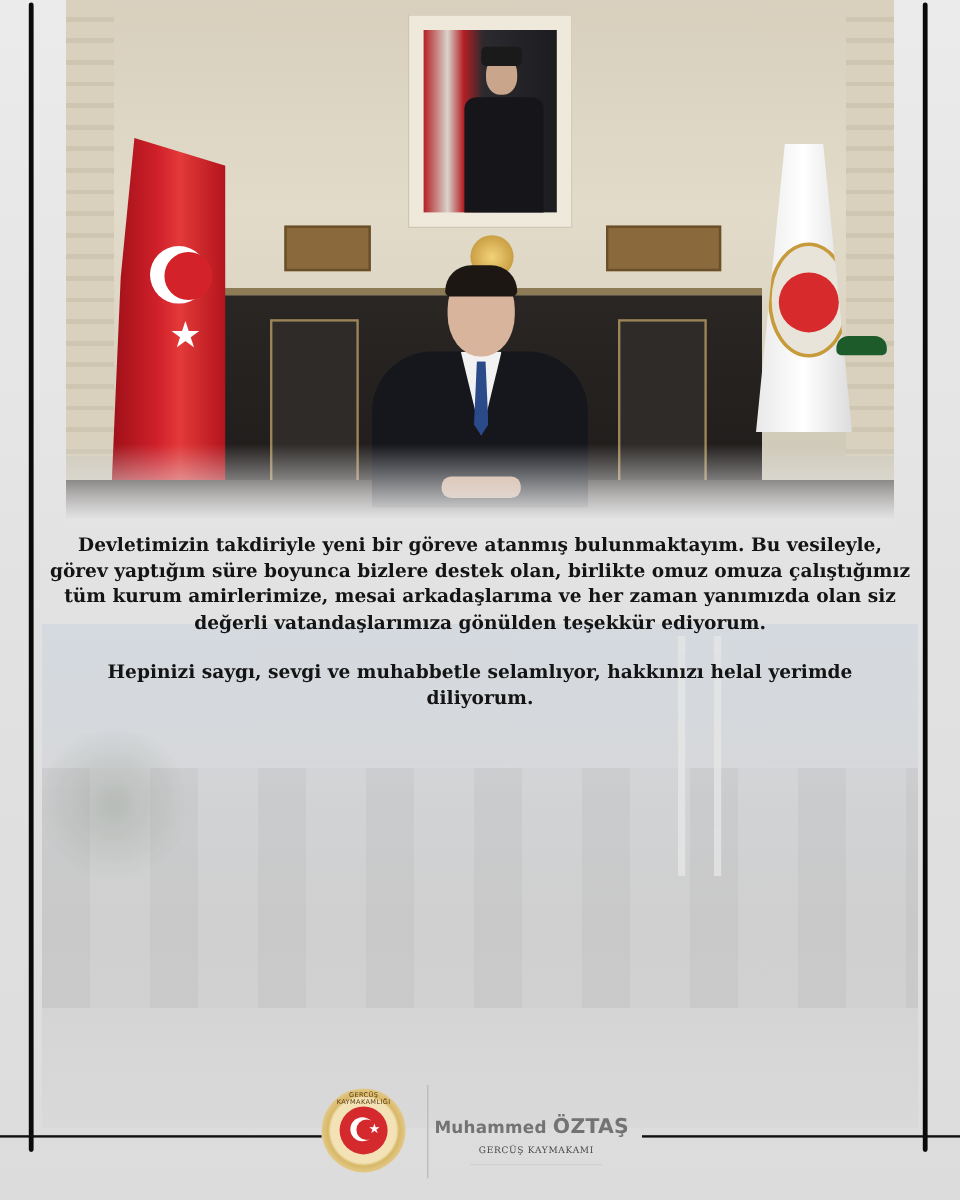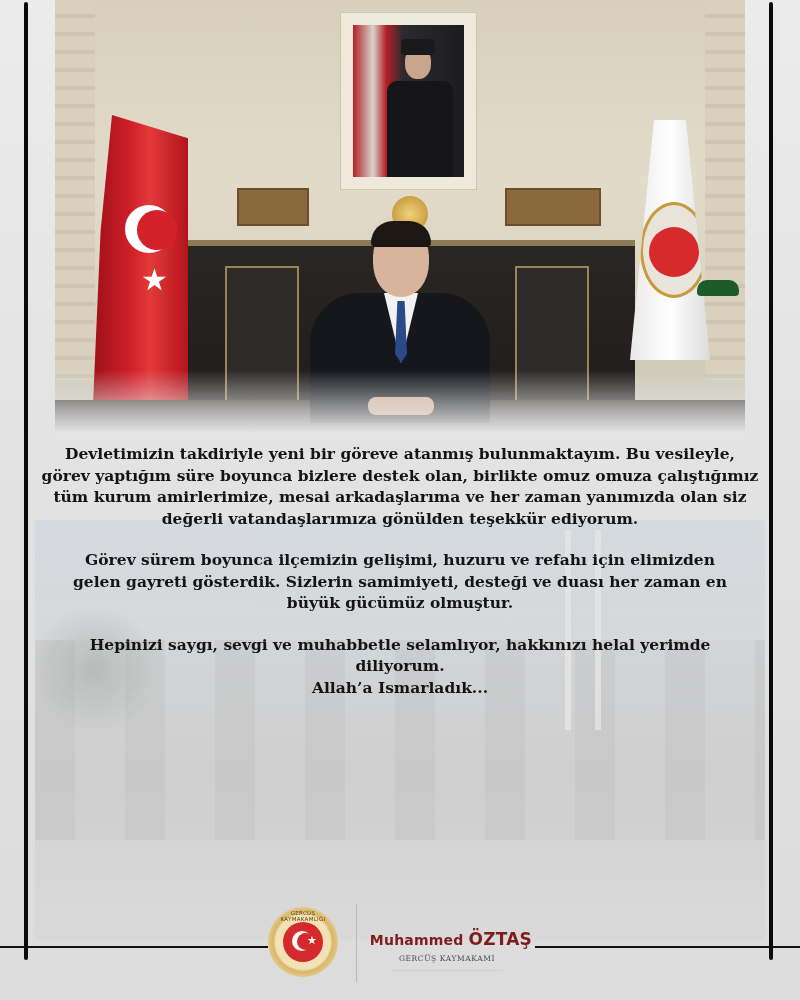--- a/index.html
+++ b/index.html
@@ -106,22 +106,22 @@
     position:absolute; left:268px; top:907px; width:70px; height:70px; border-radius:50%;
     background:radial-gradient(circle,#f3e2b6 55%,#d8b868 60%,#e7cf94 75%,#c9a452 100%);
   }
   .seal .red { position:absolute; left:15px; top:15px; width:40px; height:40px; border-radius:50%; background:#d42a2d; }
   .seal .cres { position:absolute; left:9px; top:9px; width:20px; height:20px; border-radius:50%; background:#fff; }
   .seal .cres::after { content:""; position:absolute; left:5px; top:2px; width:17px; height:17px; border-radius:50%; background:#d42a2d; }
   .seal .star { position:absolute; left:24px; top:12px; color:#fff; font-size:11px; font-family:"DejaVu Sans",sans-serif; }
   .seal .ring-text { position:absolute; left:0; top:3px; width:70px; text-align:center; font-size:5.5px; color:#5a3b10; font-family:"DejaVu Sans",sans-serif; letter-spacing:.3px; }
   .sig-divider { position:absolute; left:356px; top:904px; width:1px; height:78px; background:#b7b7b7; }
   .sig-name {
-    position:absolute; left:362px; top:929px; width:170px; text-align:right;
-    font-family:"DejaVu Sans",sans-serif; font-weight:bold; color:#7f1d1d; font-size:14px; letter-spacing:.2px;
+    position:absolute; left:362px; top:929px; width:170px; text-align:left;
+    font-family:"DejaVu Sans",sans-serif; font-weight:bold; color:#737373; font-size:14px; letter-spacing:.2px;
   }
   .sig-name .surname { font-size:17px; }
   .sig-title {
     position:absolute; left:362px; top:954px; width:170px; text-align:center;
     font-family:"DejaVu Serif",serif; font-size:7.5px; color:#4a4a4a; letter-spacing:.6px;
   }
   .sig-underline { position:absolute; left:392px; top:970px; width:110px; height:1px; background:#cfcfcf; }
 </style>
 </head>
 <body>
@@ -167,23 +167,21 @@
       <div class="tie"></div>
     <div class="face"></div>
       <div class="hair"></div>
       <div class="hands"></div>
   </div>
   <div class="fade"></div>
 </div>
 
 <div class="content">
   <p class="para">Devletimizin takdiriyle yeni bir göreve atanmış bulunmaktayım. Bu vesileyle, görev yaptığım süre boyunca bizlere destek olan, birlikte omuz omuza çalıştığımız tüm kurum amirlerimize, mesai arkadaşlarıma ve her zaman yanımızda olan siz değerli vatandaşlarımıza gönülden teşekkür ediyorum.</p>
-  <p class="para" style="padding:0 20px">Görev sürem boyunca ilçemizin gelişimi, huzuru ve refahı için elimizden gelen gayreti gösterdik. Sizlerin samimiyeti, desteği ve duası her zaman en büyük gücümüz olmuştur.</p>
   <p class="para last" style="padding:0 30px">Hepinizi saygı, sevgi ve muhabbetle selamlıyor, hakkınızı helal yerimde diliyorum.</p>
-  <div class="closing">Allah’a Ismarladık...</div>
 </div>
 
 <div class="vline" style="left:24px"></div>
 <div class="vline" style="left:769px"></div>
 <div class="hline" style="left:0;width:268px"></div>
 <div class="hline" style="left:535px;width:265px"></div>
 
 <div class="seal">
   <div class="ring-text">GERCÜŞ KAYMAKAMLIĞI</div>
   <div class="red">

